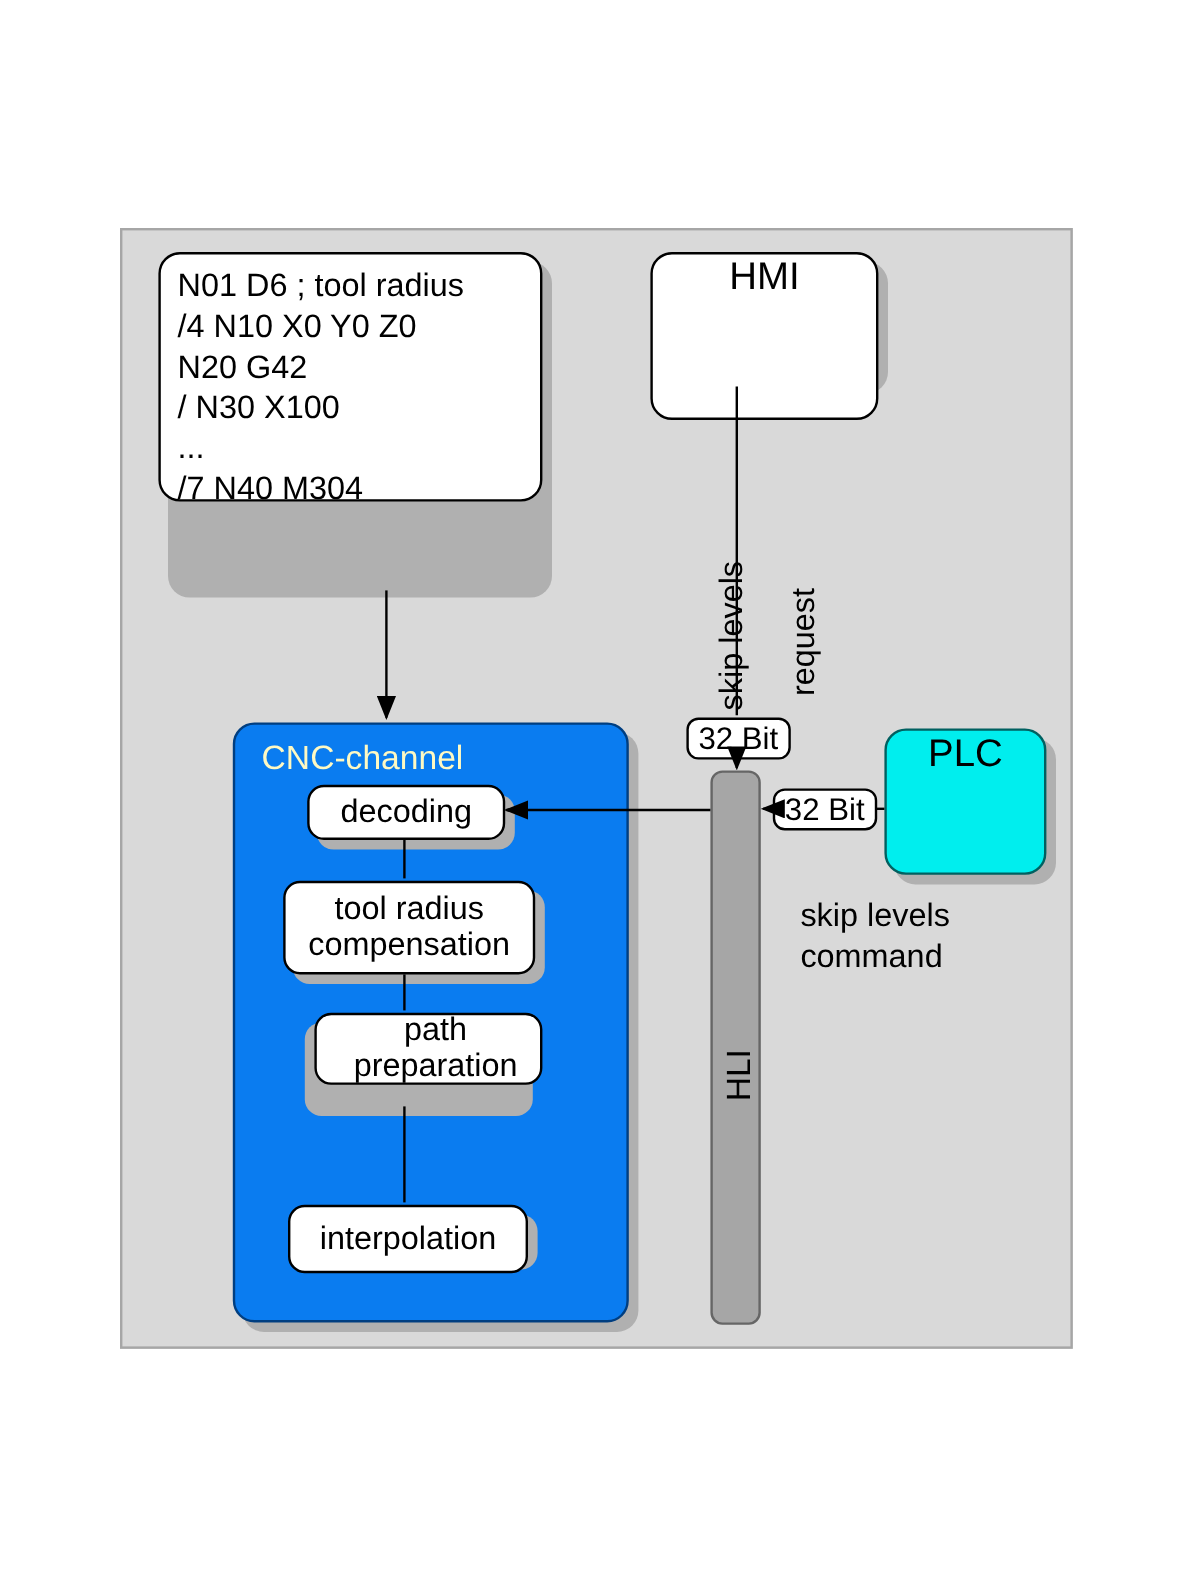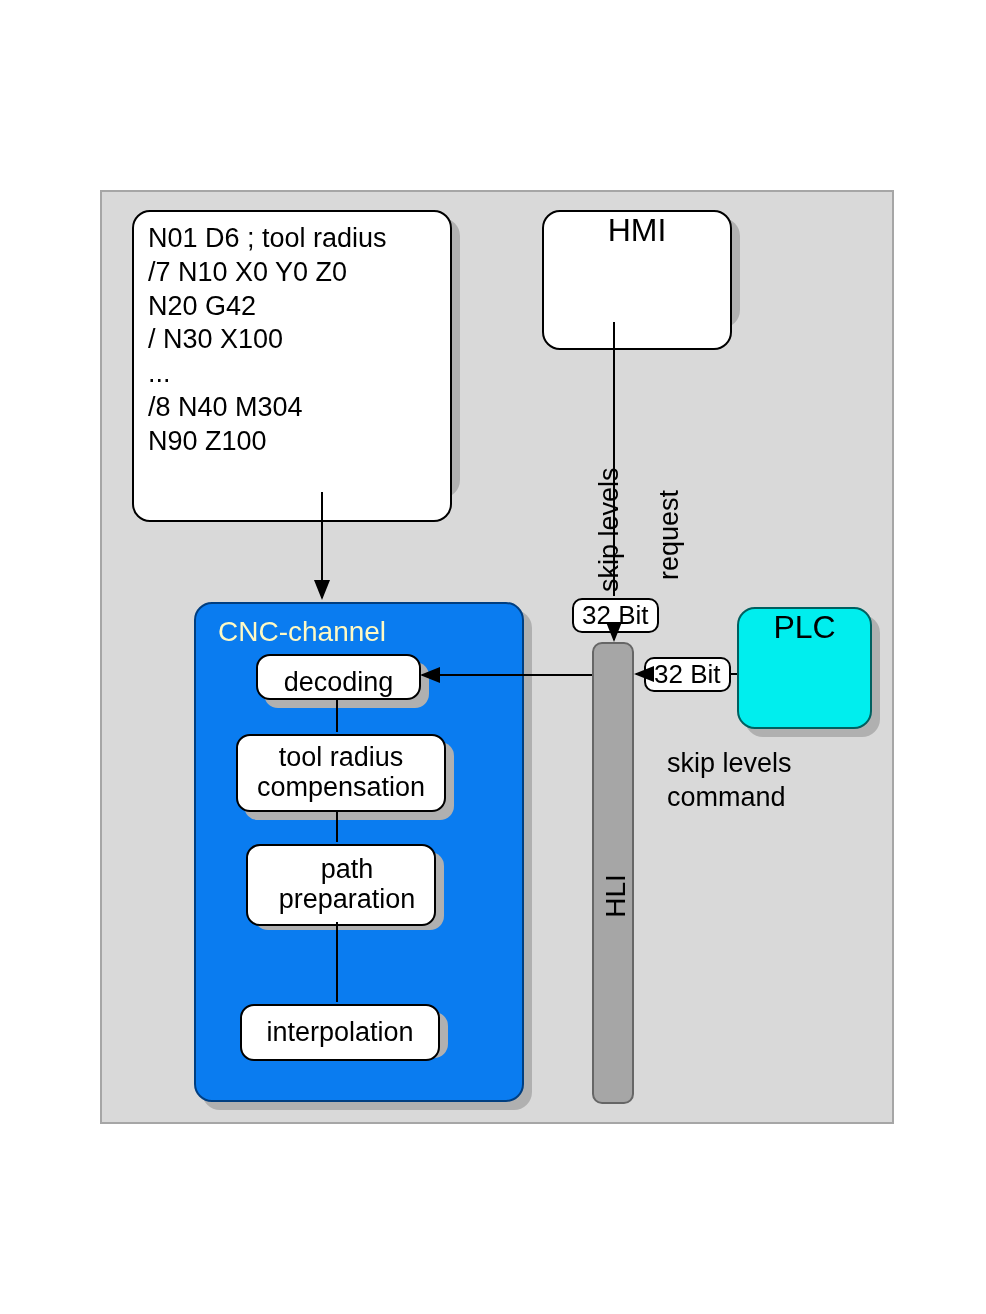--- a/index.html
+++ b/index.html
@@ -23,21 +23,21 @@
   .box-shadow {
     position: absolute;
     background: #b0b0b0;
     border-radius: 18px;
   }
   .code-box {
     position: absolute;
     left: 30px;
     top: 18px;
     width: 320px;
-    height: 312px;
+    height: 208px;
     background: #ffffff;
     border: 2px solid #000000;
     border-radius: 18px;
     padding: 10px 14px;
     font-size: 27px;
     line-height: 1.25;
     box-sizing: border-box;
   }
   .hmi-box {
     position: absolute;
@@ -148,26 +148,25 @@
 
 <div class="canvas">
 
   <div class="box-shadow" style="left:38px; top:26px; width:320px; height:280px;"></div>
   <div class="box-shadow" style="left:448px; top:26px; width:190px; height:110px;"></div>
   <div class="box-shadow" style="left:643px; top:423px; width:135px; height:122px;"></div>
   <div class="box-shadow" style="left:100px; top:418px; width:330px; height:500px;"></div>
 
   <div class="code-box">
     <div>N01 D6 ; tool radius</div>
-    <div>/7 N10 X0 Y0 Z0</div>
+    <div>/4 N10 X0 Y0 Z0</div>
     <div>N20 G42</div>
     <div>/ N30 X100</div>
     <div>...</div>
-    <div>/8 N40 M304</div>
-    <div>N90 Z100</div>
+    <div>/7 N40 M304</div>
   </div>
 
   <div class="hmi-box">
     <span>HMI</span>
   </div>
 
   <div class="plc-box">
     <span>PLC</span>
   </div>
 
@@ -175,27 +174,27 @@
   <div class="hli-label" style="left:492px; top:688px;">HLI</div>
 
   <div class="cnc-box">
     <div class="cnc-title">CNC-channel</div>
 
     <div class="box-shadow" style="left:68px; top:58px; width:165px; height:46px; border-radius:14px;"></div>
     <div class="box-shadow" style="left:48px; top:138px; width:210px; height:78px; border-radius:14px;"></div>
     <div class="box-shadow" style="left:58px; top:248px; width:190px; height:78px; border-radius:14px;"></div>
     <div class="box-shadow" style="left:52px; top:408px; width:200px; height:46px; border-radius:14px;"></div>
 
-    <div class="step-box" style="left:60px; top:50px; width:165px; height:46px;align-items:flex-end;">
+    <div class="step-box" style="left:60px; top:50px; width:165px; height:46px;">
         <span>decoding</span>
       </div>
     <div class="step-box" style="left:40px; top:130px; width:210px; height:78px;">
         <span>tool radius compensation</span>
       </div>
-    <div class="step-box" style="left:50px; top:240px; width:190px; height:82px;padding-left:12px;">
+    <div class="step-box" style="left:66px; top:240px; width:190px; height:60px;padding-left:12px;">
         <span>path preparation</span>
       </div>
     <div class="step-box" style="left:44px; top:400px; width:200px; height:57px;">
         <span>interpolation</span>
       </div>
   </div>
 
   <div class="bit-tag" style="left:470px; top:406px;">32 Bit</div>
   <div class="bit-tag" style="left:542px; top:465px;">32 Bit</div>
 

